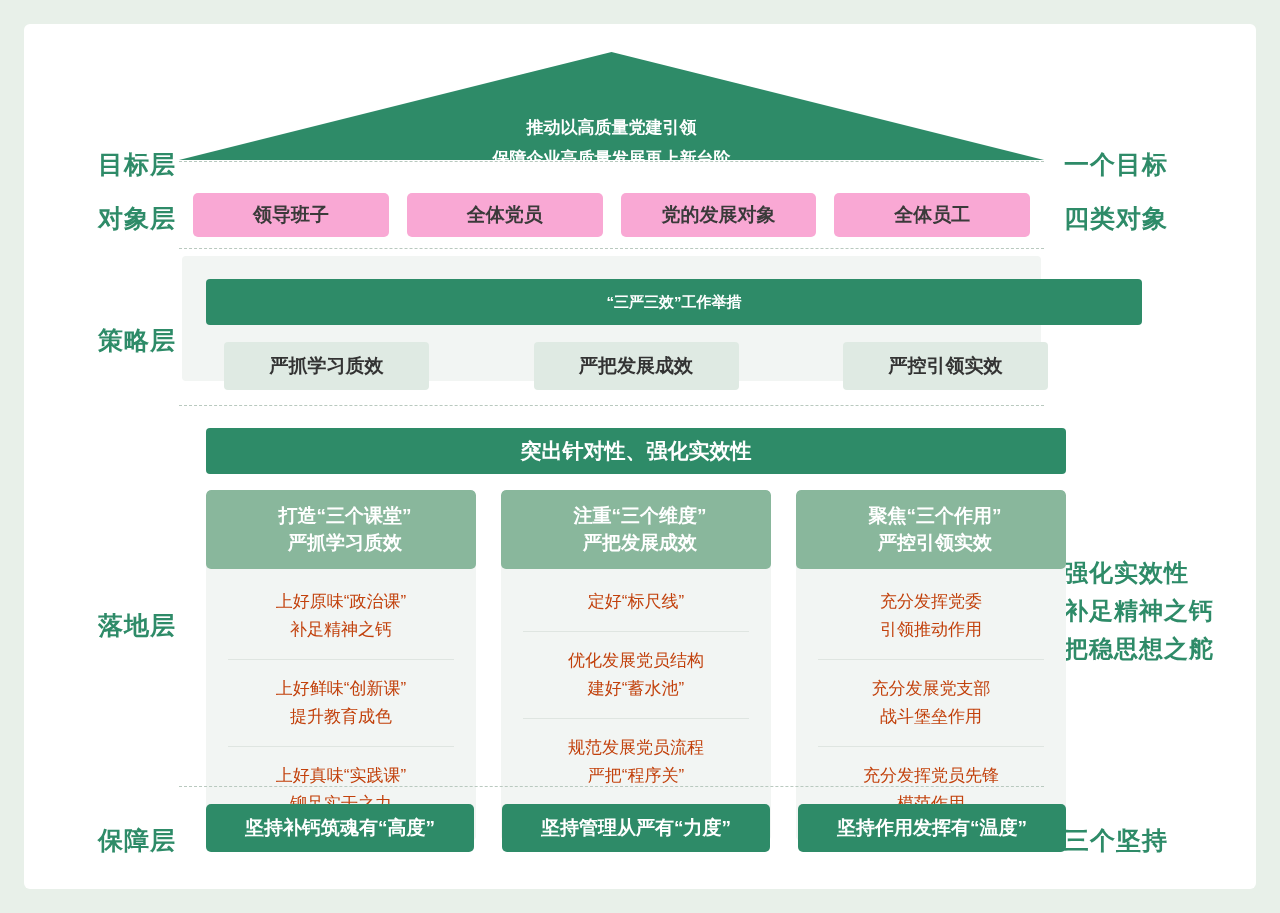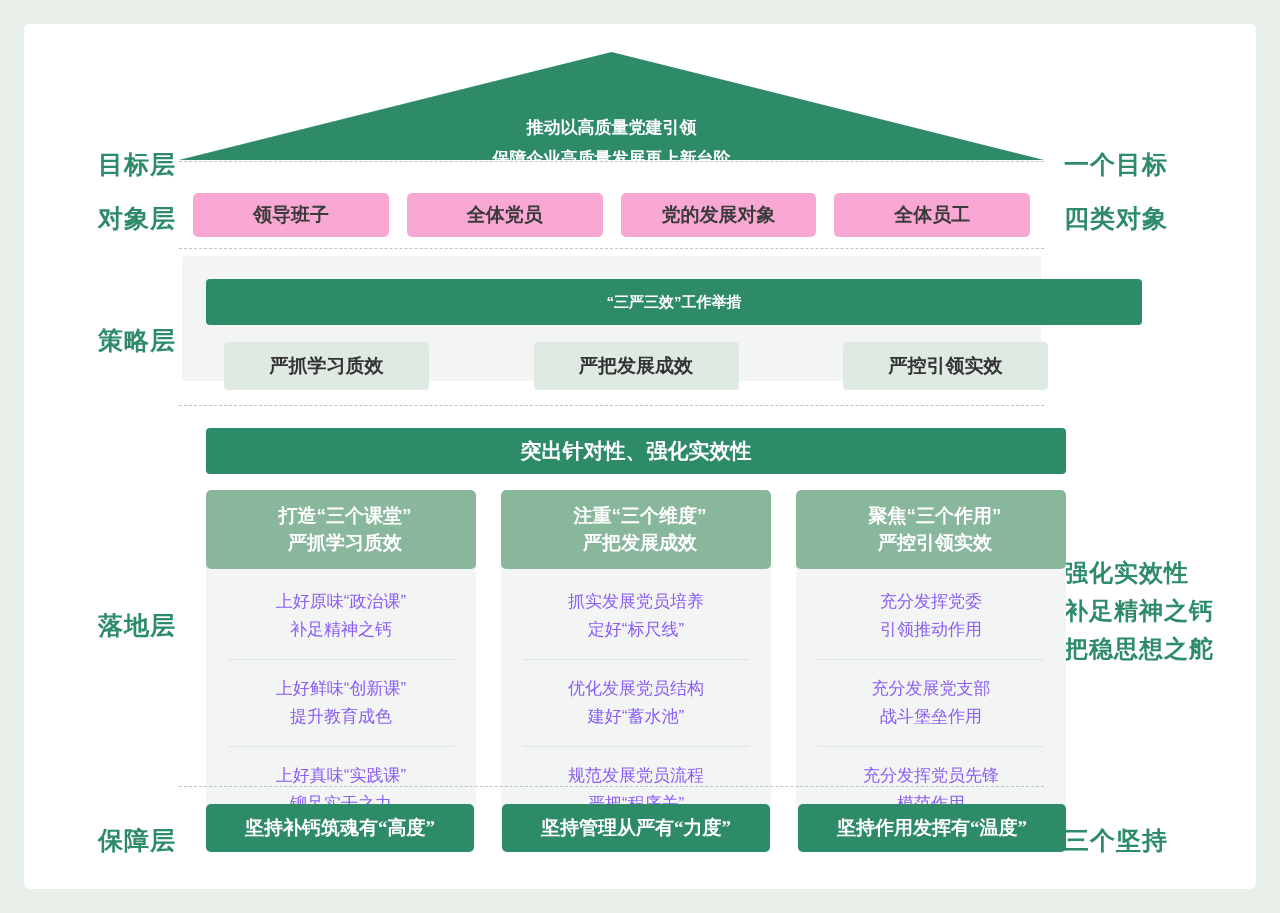--- a/index.html
+++ b/index.html
@@ -194,21 +194,21 @@
     padding: 12px 0 13px 8px;
     line-height: 27px;
     border-radius: 5px;
   }
   .landing-items {
     padding: 4px 22px 8px 22px;
   }
   .landing-item {
     text-align: center;
     font-size: 17px;
-    color: #8b5cf6;
+    color: #c2410c;
     line-height: 28px;
     padding: 15px 0 15px 0;
     border-bottom: 1px solid #dfe5e1;
   }
   .landing-item:last-child {
     border-bottom: none;
   }
 
   
   #guarantee-row {
@@ -222,21 +222,20 @@
   .guarantee-box {
     width: 268px;
     height: 48px;
     line-height: 48px;
     background: #2e8b68;
     color: #ffffff;
     border-radius: 5px;
     text-align: center;
     font-size: 19px;
     font-weight: bold;
-    font-family: Liberation Serif, serif;
   }
 </style>
 </head>
 <body>
 
 <div id="canvas">
   <div id="card">
 
     <div class="layer-label" style="left:74px; top:124px;">目标层</div>
     <div class="layer-label" style="left:74px; top:178px;">对象层</div>
@@ -306,21 +305,20 @@
         </div>
       </div>
 
       <div class="landing-col">
         <div class="landing-head">
           <div>注重“三个维度”</div>
           <div>严把发展成效</div>
         </div>
         <div class="landing-items">
           <div class="landing-item">
-            <div>抓实发展党员培养</div>
             <div>定好“标尺线”</div>
           </div>
           <div class="landing-item">
             <div>优化发展党员结构</div>
             <div>建好“蓄水池”</div>
           </div>
           <div class="landing-item">
             <div>规范发展党员流程</div>
             <div>严把“程序关”</div>
           </div>

